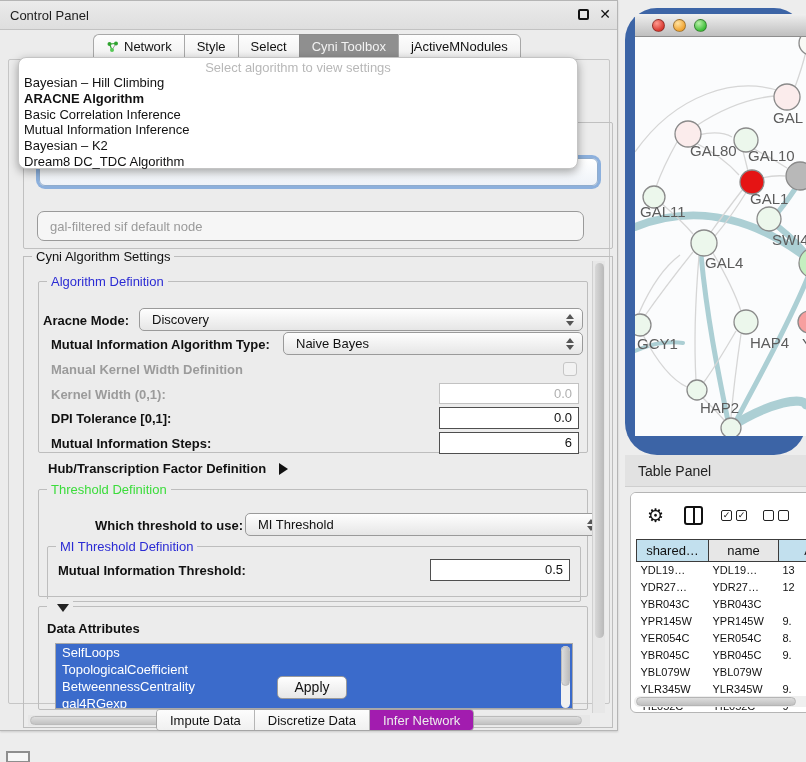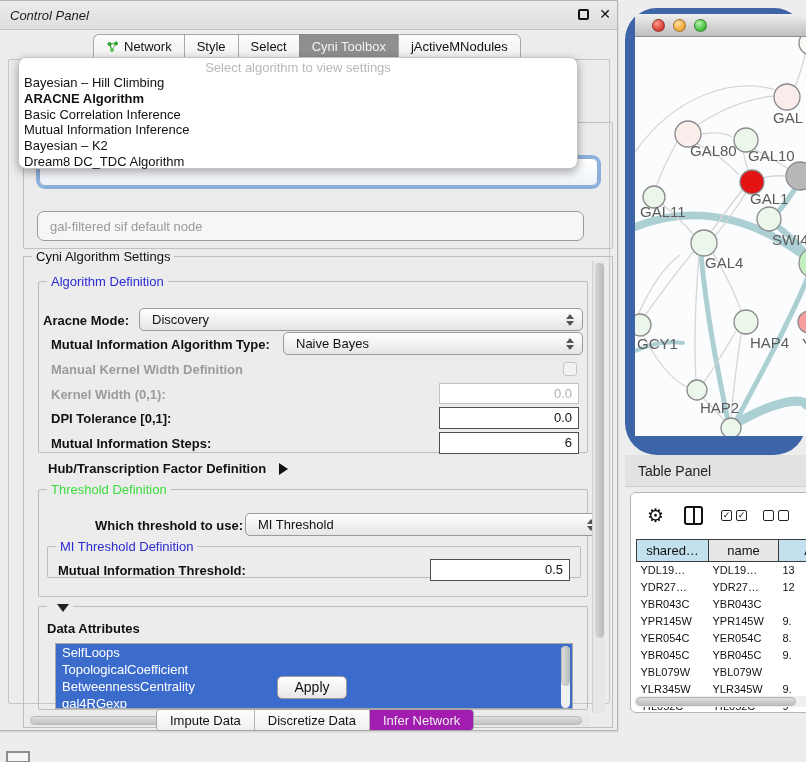--- a/index.html
+++ b/index.html
@@ -11,21 +11,21 @@
   }
   .abs { position:absolute; }
 
   
   .cp-window { left:0; top:4; width:618px; height:731px;
     background:#ececec; border:1px solid #b5b5b5; border-left:none;
     box-shadow:0 1px 2px rgba(0,0,0,.15); }
   .cp-titlebar { left:0; top:0; width:100%; height:29px;
     background:linear-gradient(#ebebeb,#dedede); border-bottom:1px solid #c2c2c2;
     display:flex; align-items:center; }
-  .cp-title { margin-left:10px; font-size:13px; color:#1d1d1d;font-style:italic; }
+  .cp-title { margin-left:10px; font-size:13px; color:#1d1d1d; }
   .cp-float { position:absolute; right:28px; top:8px; width:11px; height:11px;
     border:2px solid #111; border-radius:2px; background:transparent; }
   .cp-close { position:absolute; right:6px; top:5px; font-size:14px; font-weight:bold; color:#111; }
 
   
   .cp-tabbar { left:93px; top:33px; height:24px; display:flex; }
   .cp-tab { height:24px; padding:0 12px; background:linear-gradient(#fdfdfd,#f1f1f1);
     border:1px solid #a8a8a8; border-right:none; font-size:13px; color:#111;
     display:flex; align-items:center; gap:5px; }
   .cp-tab:first-child { border-radius:6px 0 0 0; }
@@ -240,21 +240,21 @@
 
         <span class="abs row-label" style="left:56px; top:28px;">Which threshold to use:</span>
         <div class="abs combo" style="left:206px; top:23px; width:359px; height:23px;">
           <span class="val">MI Threshold</span>
           <span class="combo-arrows">
               <span class="tri-up"></span>
               <span class="tri-dn"></span>
             </span>
         </div>
 
-        <div class="abs group" style="left:8px; top:56px; width:534px; height:32px;">
+        <div class="abs group" style="left:8px; top:56px; width:534px; height:56px;">
           <span class="group-label lbl-blue">MI Threshold Definition</span>
           <span class="abs row-label" style="left:10px; top:16px;">Mutual Information Threshold:</span>
           <div class="abs field en" style="left:382px; top:12px; width:140px; height:22px; line-height:19px;">0.5</div>
         </div>
       </div>
 
       <div class="abs group" style="left:14px; top:349px; width:550px; height:104px;">
         <span class="group-label">
           <span class="arrow-down"></span>
         </span>

